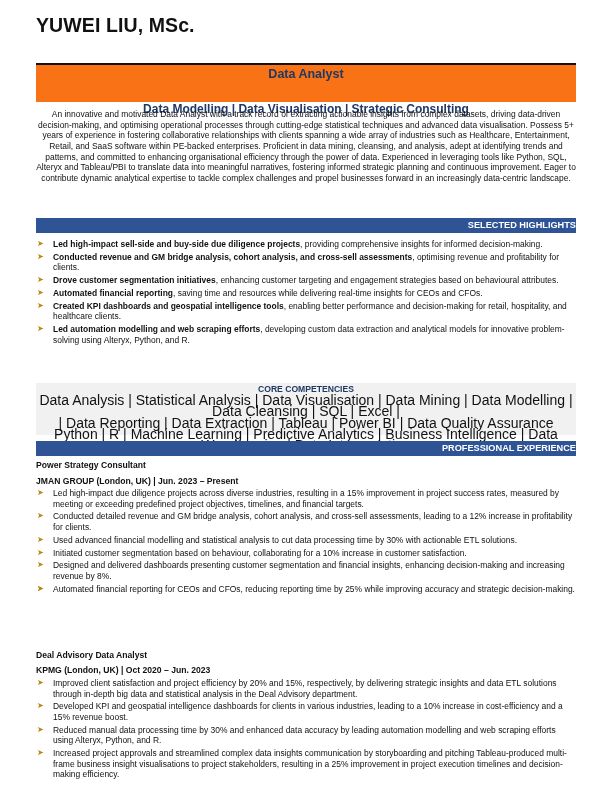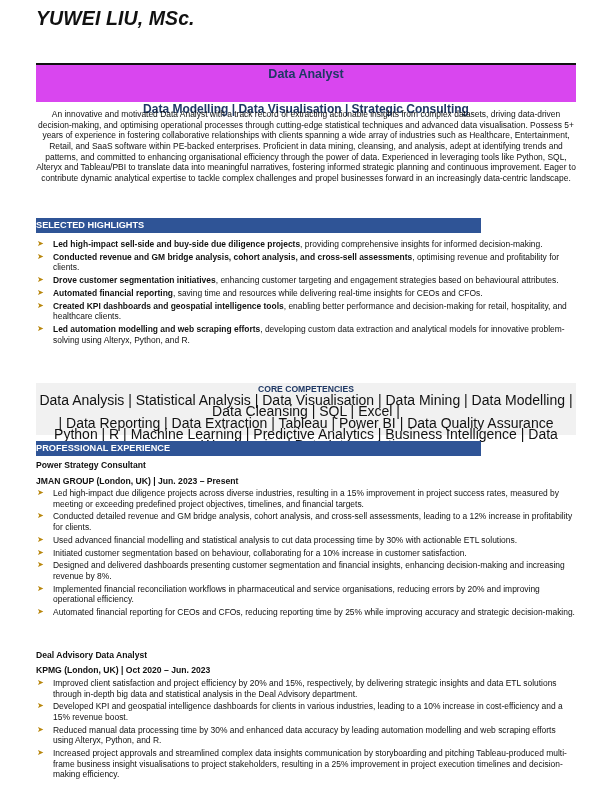--- a/index.html
+++ b/index.html
@@ -1,26 +1,26 @@
 <!DOCTYPE html>
 <html><head>
 <meta charset="utf-8">
 <style>
   html, body { margin: 0; padding: 0; background: #ffffff; }
   body { width: 612px; height: 792px; position: relative; overflow: hidden;
          font-family: "Liberation Sans", "DejaVu Sans", sans-serif; color: #111; }
   .page { position: absolute; left: 36px; top: 0; width: 540px; }
-  .name { position: absolute; top: 7px; left: 0; font-size: 19.5px; font-weight: bold; letter-spacing: 0.1px; color: #111; font-style: italic; }
+  .name { position: absolute; top: 14px; left: 0; font-size: 19.5px; font-weight: bold; letter-spacing: 0.1px; color: #111; }
   .contact { position: absolute; top: 46px; left: 0; font-size: 8.6px; color: #111; white-space: nowrap; margin-top: 34px; }
   .rule { position: absolute; top: 63px; left: 0; width: 540px; height: 2px; background: #111; }
-  .title-box { position: absolute; top: 65px; left: 0; width: 540px; height: 37px; background: #d946ef; text-align: center; }
+  .title-box { position: absolute; top: 65px; left: 0; width: 540px; height: 37px; background: #f97316; text-align: center; }
   .title-box .role { font-size: 12.5px; font-weight: bold; color: #1f3864; margin-top: 2px; }
   .title-box .sub { font-size: 12px; font-weight: bold; color: #1f3864; margin-top: 21px; }
   .summary { position: absolute; top: 109px; left: 0; width: 540px; font-size: 8.45px; line-height: 10.65px; color: #111; text-align: center; }
-  .bar { position: absolute; left: 0; width: 445px; height: 15px; background: #2f5496; color: #fff; font-size: 9.2px; font-weight: bold; text-align: left; line-height: 15px; }
+  .bar { position: absolute; left: 0; width: 540px; height: 15px; background: #2f5496; color: #fff; font-size: 9.2px; font-weight: bold; text-align: right; line-height: 15px; }
   .bar.highlights { top: 218px; }
   .bar.experience { top: 441px; }
   ul.arrows { list-style: none; margin: 0; padding: 0; position: absolute; left: 0; width: 540px; font-size: 8.45px; line-height: 10.6px; }
   ul.arrows li { position: relative; padding-left: 17px; margin-bottom: 2.2px; }
   ul.arrows li .arrow { position: absolute; left: 1px; top: 0; color: #b8860b; font-size: 8px; font-weight: bold; }
   ul.arrows li b { font-weight: bold; }
   .hl-list { top: 239px; }
   .core-box { position: absolute; top: 383px; left: 0; width: 540px; height: 52px; background: #f1f1f1; text-align: center; }
   .core-box .heading { font-size: 8.6px; font-weight: bold; color: #1f3864; margin-top: 1px; }
   .core-box .items { font-size: 14px; line-height: 11.3px; color: #111; margin-top: 1px; padding: 0 2px; }
@@ -71,21 +71,21 @@
   <div class="bar experience">PROFESSIONAL EXPERIENCE</div>
 
   <div class="job-title jt1">Power Strategy Consultant</div>
   <div class="job-company jc1">JMAN GROUP (London, UK) | Jun. 2023 – Present</div>
   <ul class="arrows jl1">
     <li><span class="arrow">➤</span><span>Led high-impact due diligence projects across diverse industries, resulting in a 15% improvement in project success rates, measured by meeting or exceeding predefined project objectives, timelines, and financial targets.</span></li>
     <li><span class="arrow">➤</span><span>Conducted detailed revenue and GM bridge analysis, cohort analysis, and cross-sell assessments, leading to a 12% increase in profitability for clients.</span></li>
     <li><span class="arrow">➤</span><span>Used advanced financial modelling and statistical analysis to cut data processing time by 30% with actionable ETL solutions.</span></li>
     <li><span class="arrow">➤</span><span>Initiated customer segmentation based on behaviour, collaborating for a 10% increase in customer satisfaction.</span></li>
     <li><span class="arrow">➤</span><span>Designed and delivered dashboards presenting customer segmentation and financial insights, enhancing decision-making and increasing revenue by 8%.</span></li>
-    <li><span class="arrow">➤</span><span>Implemented financial reconciliation workflows in pharmaceutical and service organisations, reducing errors by 20% and improving operational efficiency.</span></li>
+    <li><span class="arrow">➤</span></li>
     <li><span class="arrow">➤</span><span>Automated financial reporting for CEOs and CFOs, reducing reporting time by 25% while improving accuracy and strategic decision-making.</span></li>
   </ul>
 
   <div class="job-title jt2">Deal Advisory Data Analyst</div>
   <div class="job-company jc2">KPMG (London, UK) | Oct 2020 – Jun. 2023</div>
   <ul class="arrows jl2">
     <li><span class="arrow">➤</span><span>Improved client satisfaction and project efficiency by 20% and 15%, respectively, by delivering strategic insights and data ETL solutions through in-depth big data and statistical analysis in the Deal Advisory department.</span></li>
     <li><span class="arrow">➤</span><span>Developed KPI and geospatial intelligence dashboards for clients in various industries, leading to a 10% increase in cost-efficiency and a 15% revenue boost.</span></li>
     <li><span class="arrow">➤</span><span>Reduced manual data processing time by 30% and enhanced data accuracy by leading automation modelling and web scraping efforts using Alteryx, Python, and R.</span></li>
     <li><span class="arrow">➤</span><span>Increased project approvals and streamlined complex data insights communication by storyboarding and pitching Tableau-produced multi-frame business insight visualisations to project stakeholders, resulting in a 25% improvement in project execution timelines and decision-making efficiency.</span></li>

